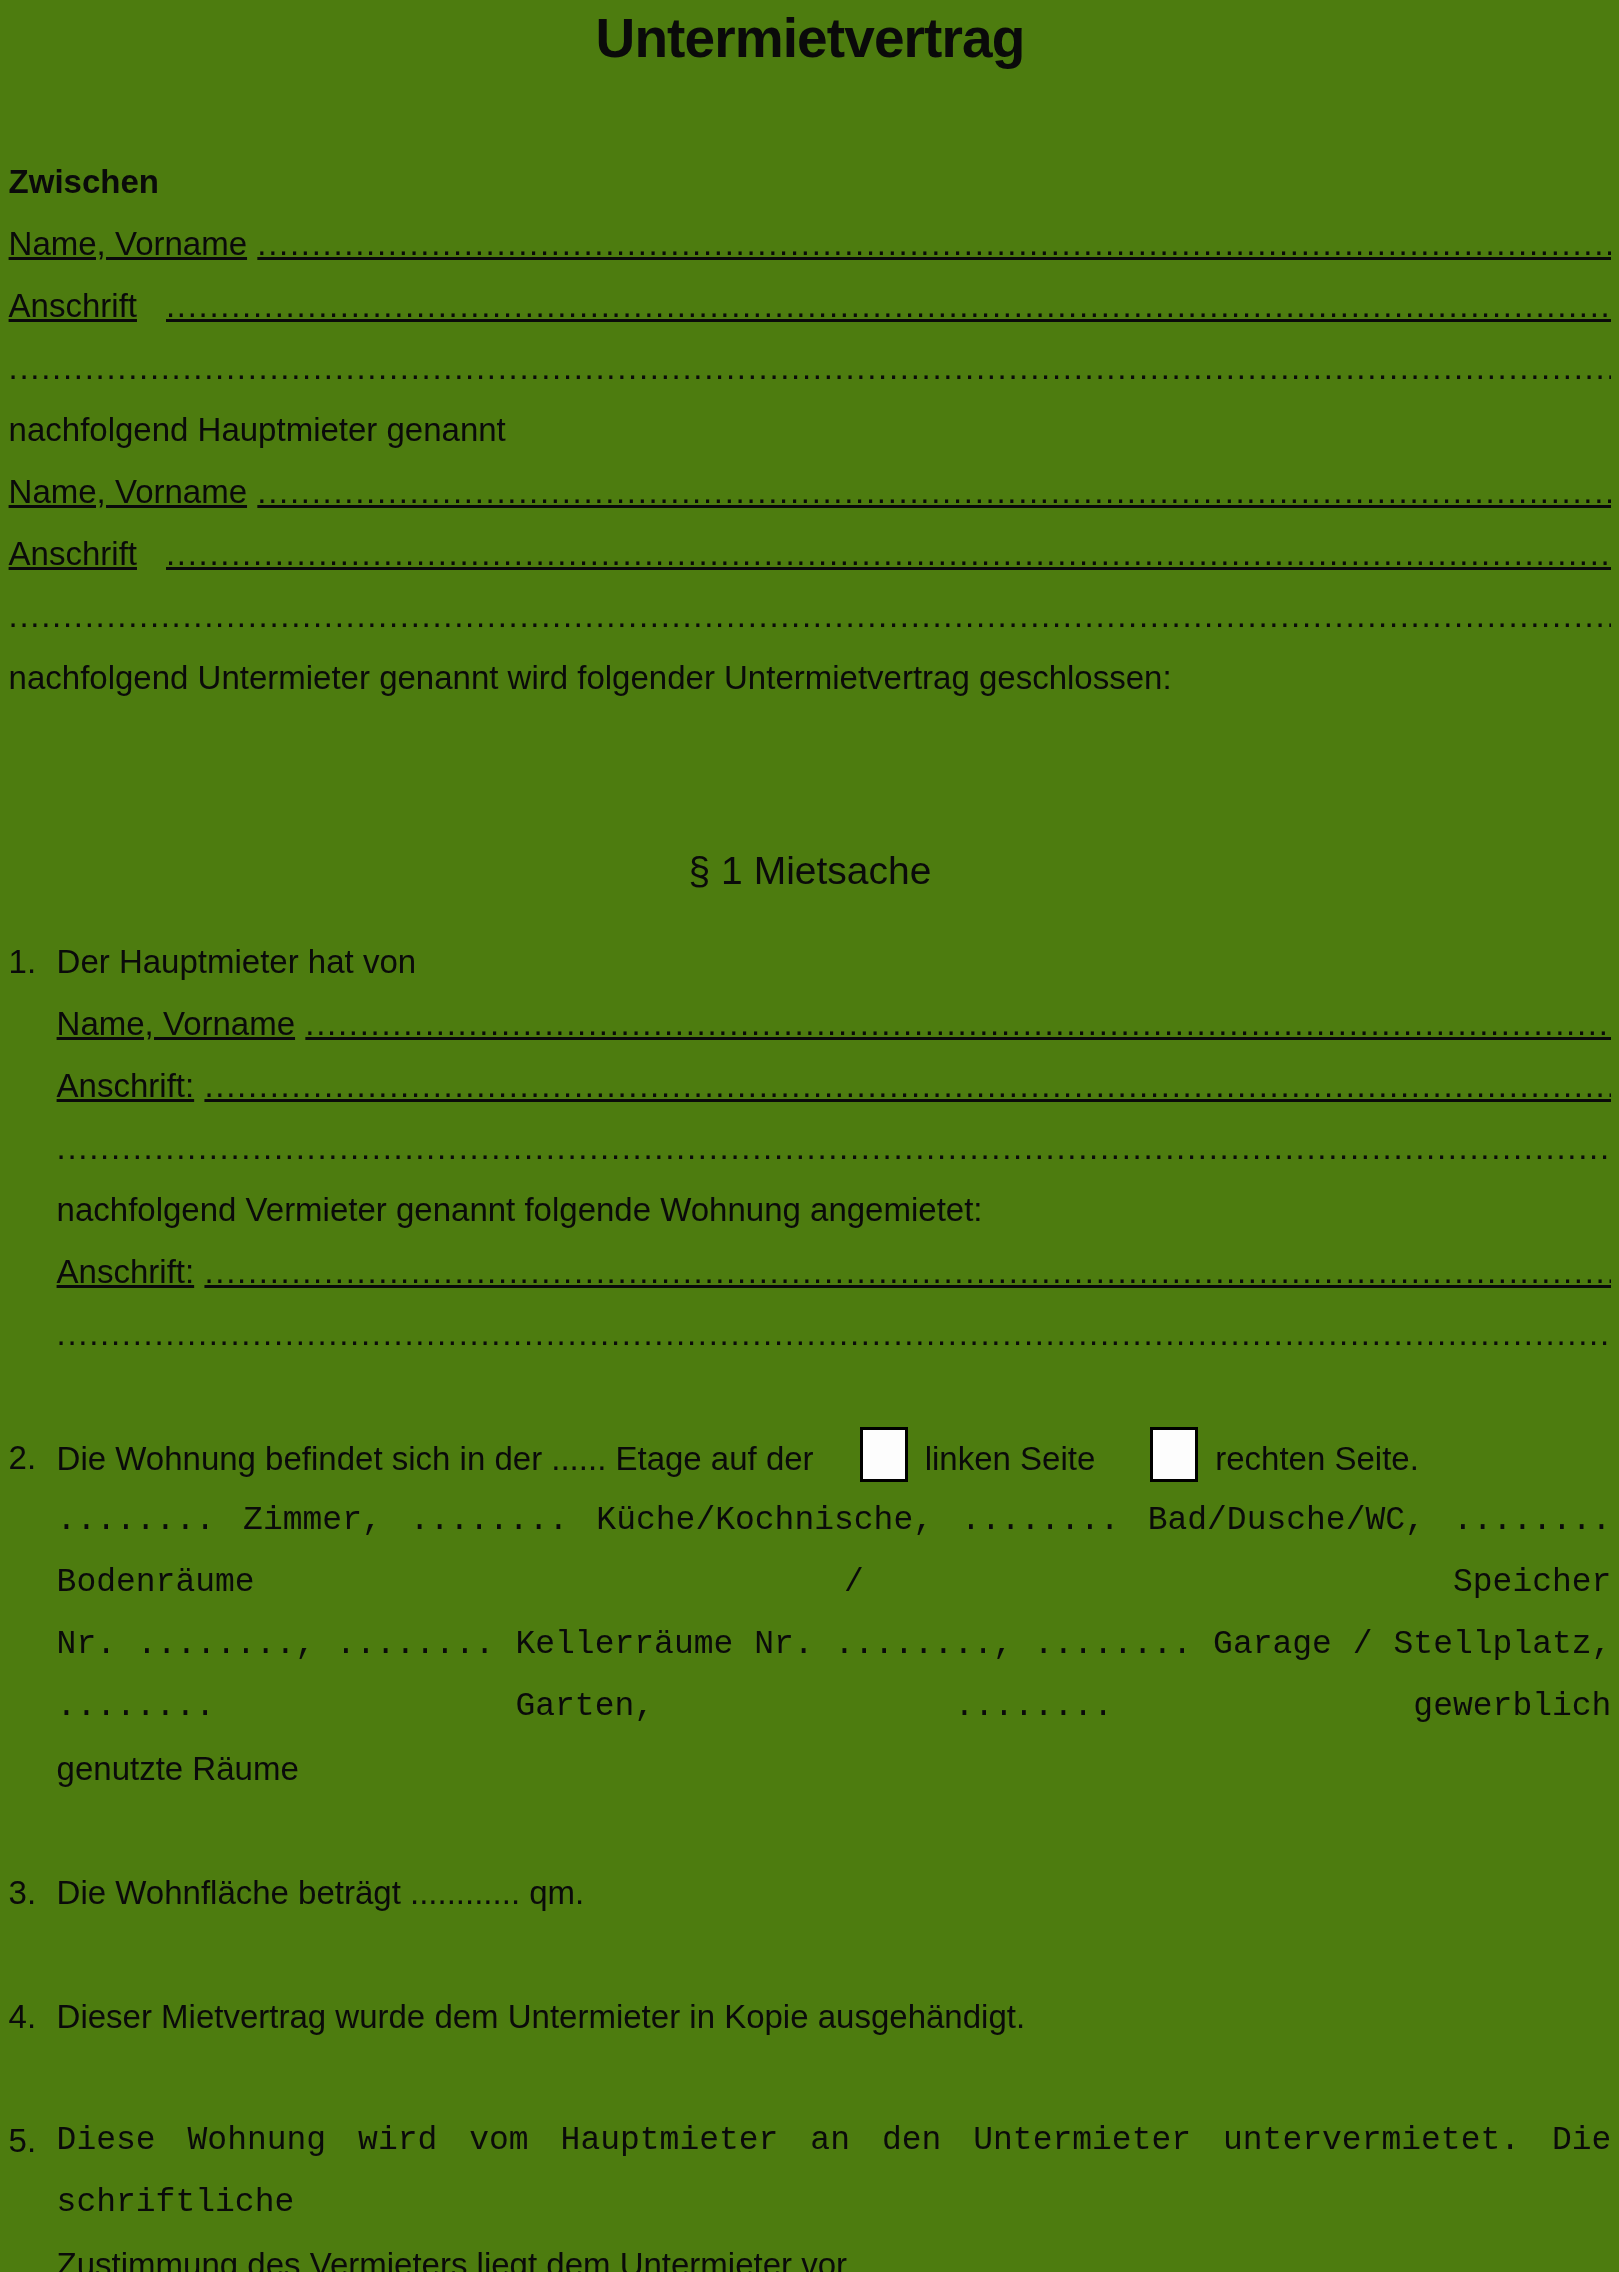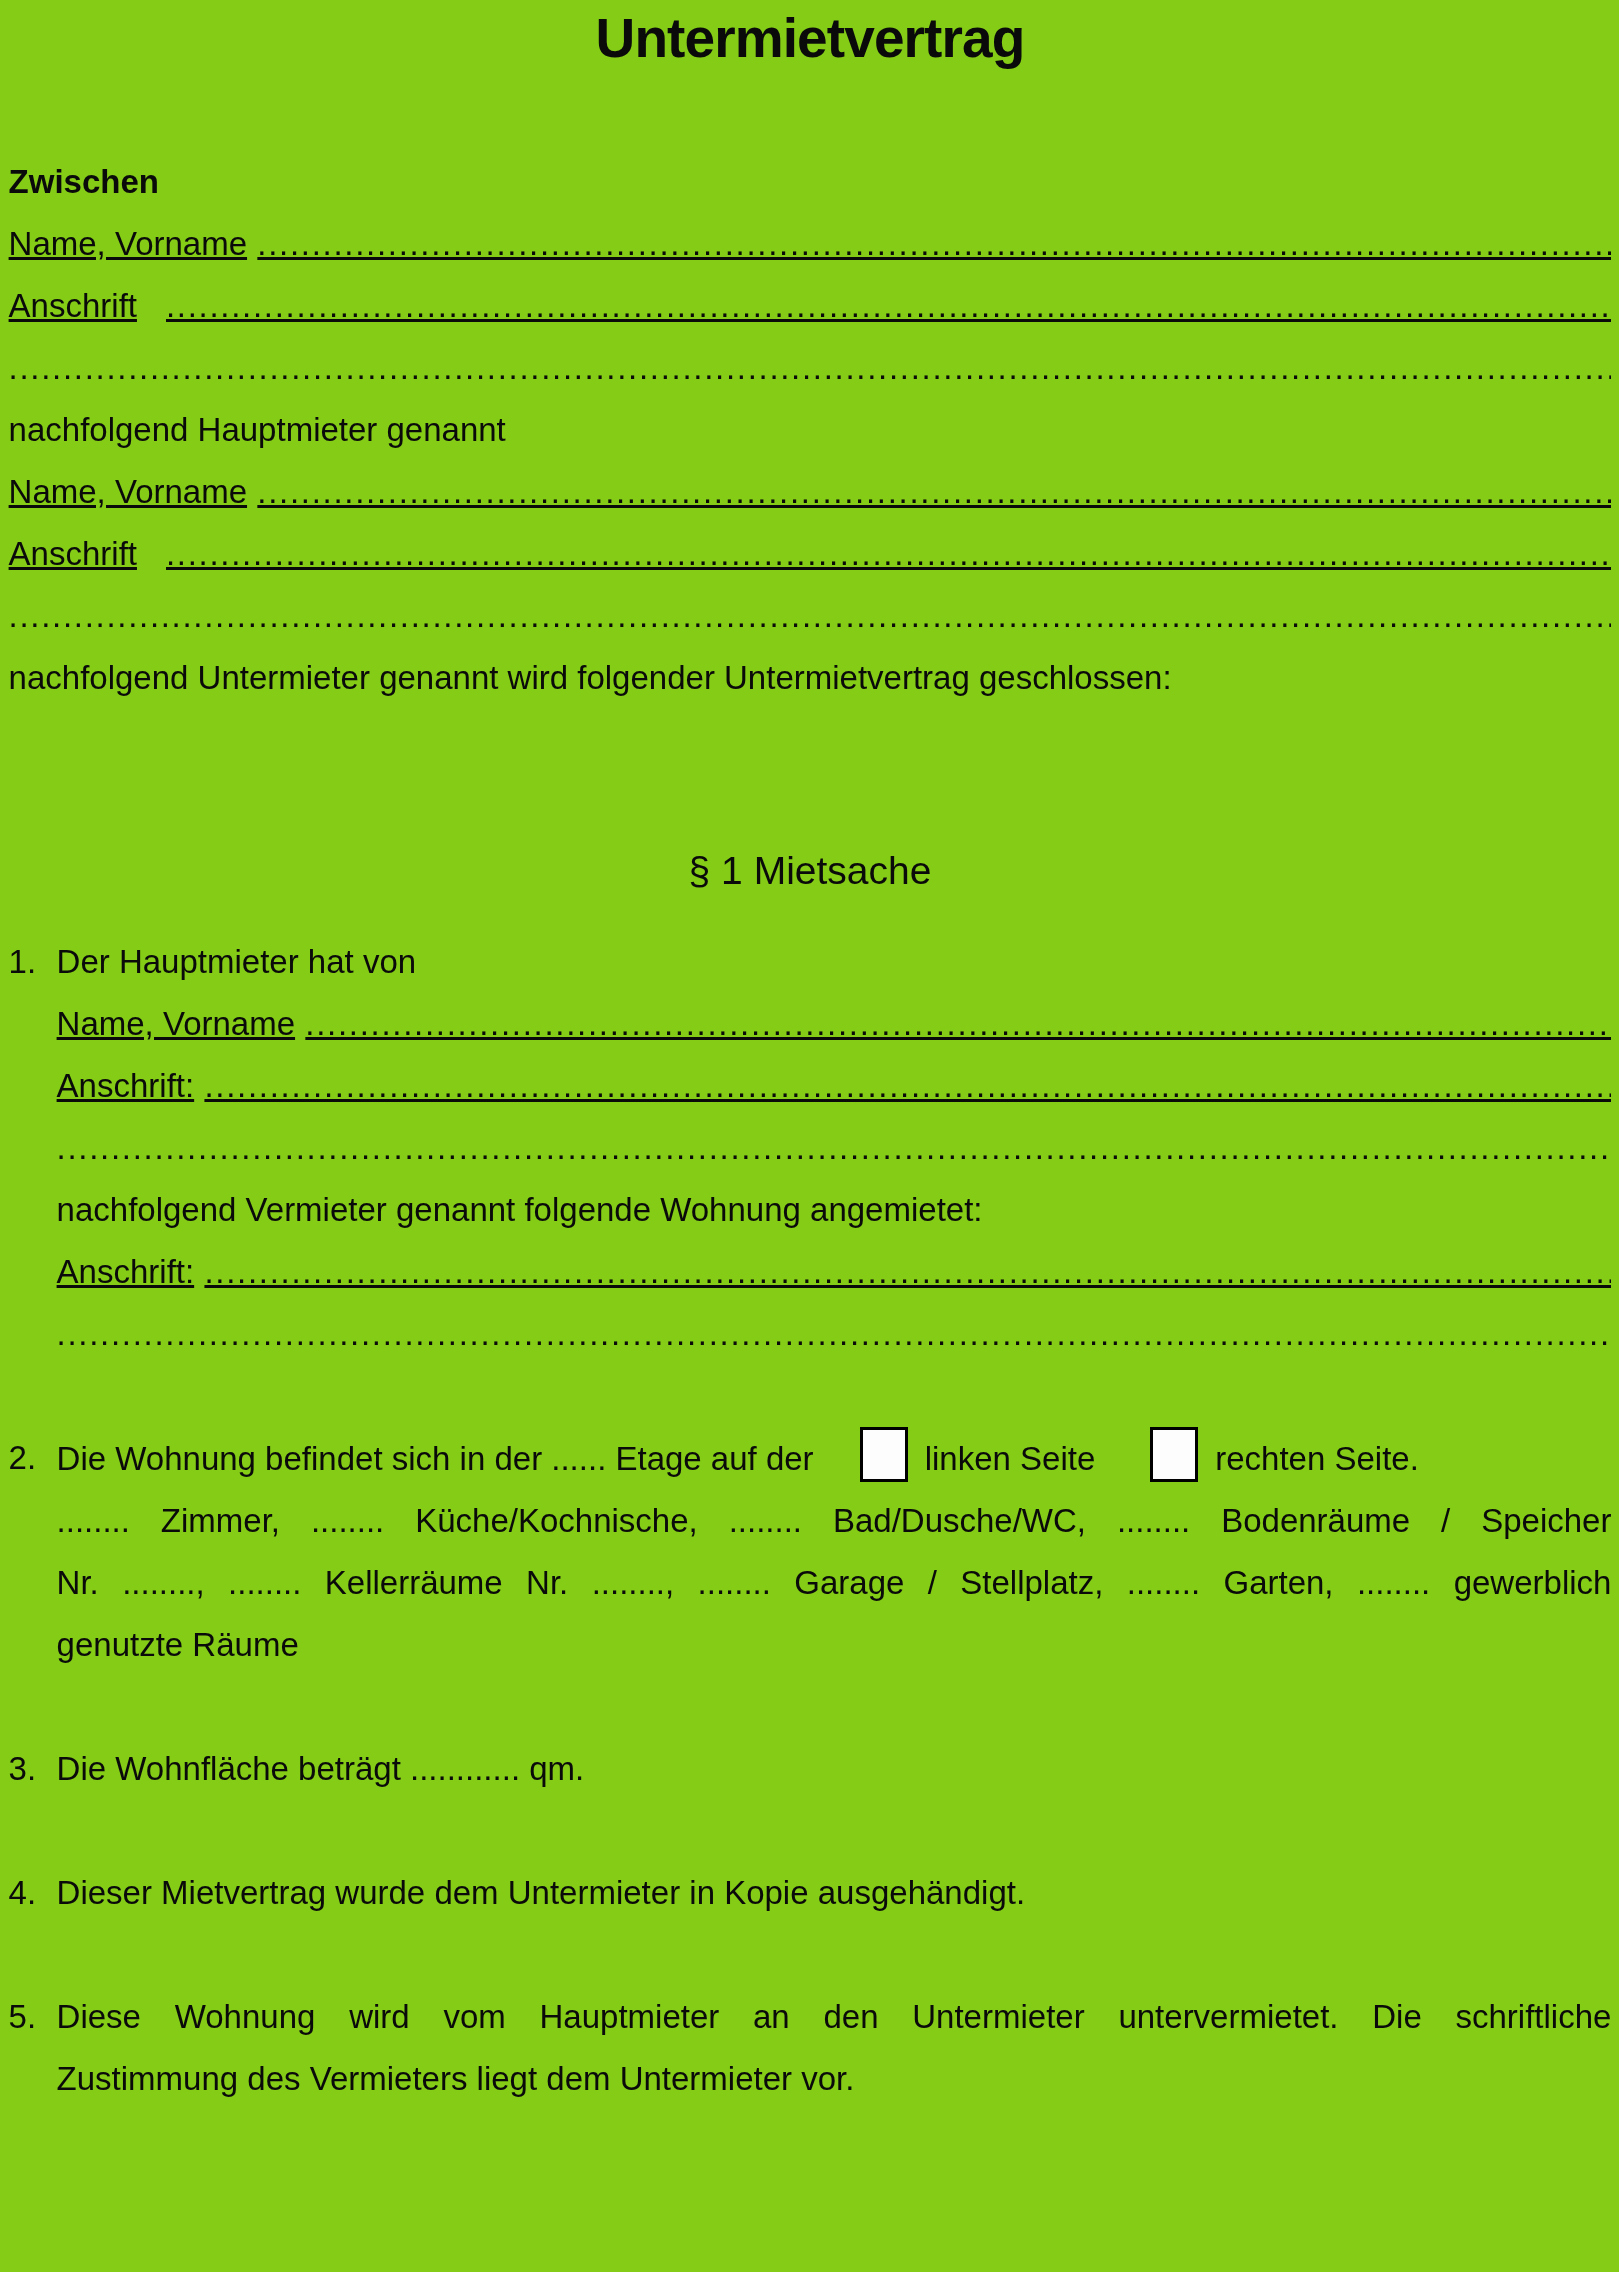--- a/index.html
+++ b/index.html
@@ -1,21 +1,21 @@
 <!DOCTYPE html>
 <html style="font-size:13.7px"><head>
 <meta charset="utf-8">
 <style>
   html, body { margin: 0; padding: 0; background: #e9e9e9; }
   .page {
     position: relative;
     width: 1620px;
     height: 2273px;
     margin: 0 auto;
-    background: #84cc16;
+    background: #4d7c0f;
     color: #0a0a0a;
     font-family: "Liberation Sans", "DejaVu Sans", sans-serif;
     font-size: 33px;
     box-sizing: border-box;
     padding: 5.1px 8.6px 0 8.6px;
     overflow: hidden;
   }
   .doc-title {
     text-align: center;
     font-weight: bold;
@@ -49,20 +49,21 @@
     line-height: 69px;
     margin-top: 127px;
     margin-bottom: 26px;
   }
   .item { position: relative; padding-left: 48px; }
   .item-num { position: absolute; left: 0; top: 0; line-height: 62px; }
   .justify {
     text-align: justify;
     text-align-last: justify;
     white-space: normal;
+    font-family: Liberation Mono, monospace;
   }
   .checkbox {
     display: inline-block;
     width: 48px;
     height: 55px;
     box-sizing: border-box;
     border: 3.4px solid #000;
     background: #fdfdfd;
     vertical-align: -12px;
   }

